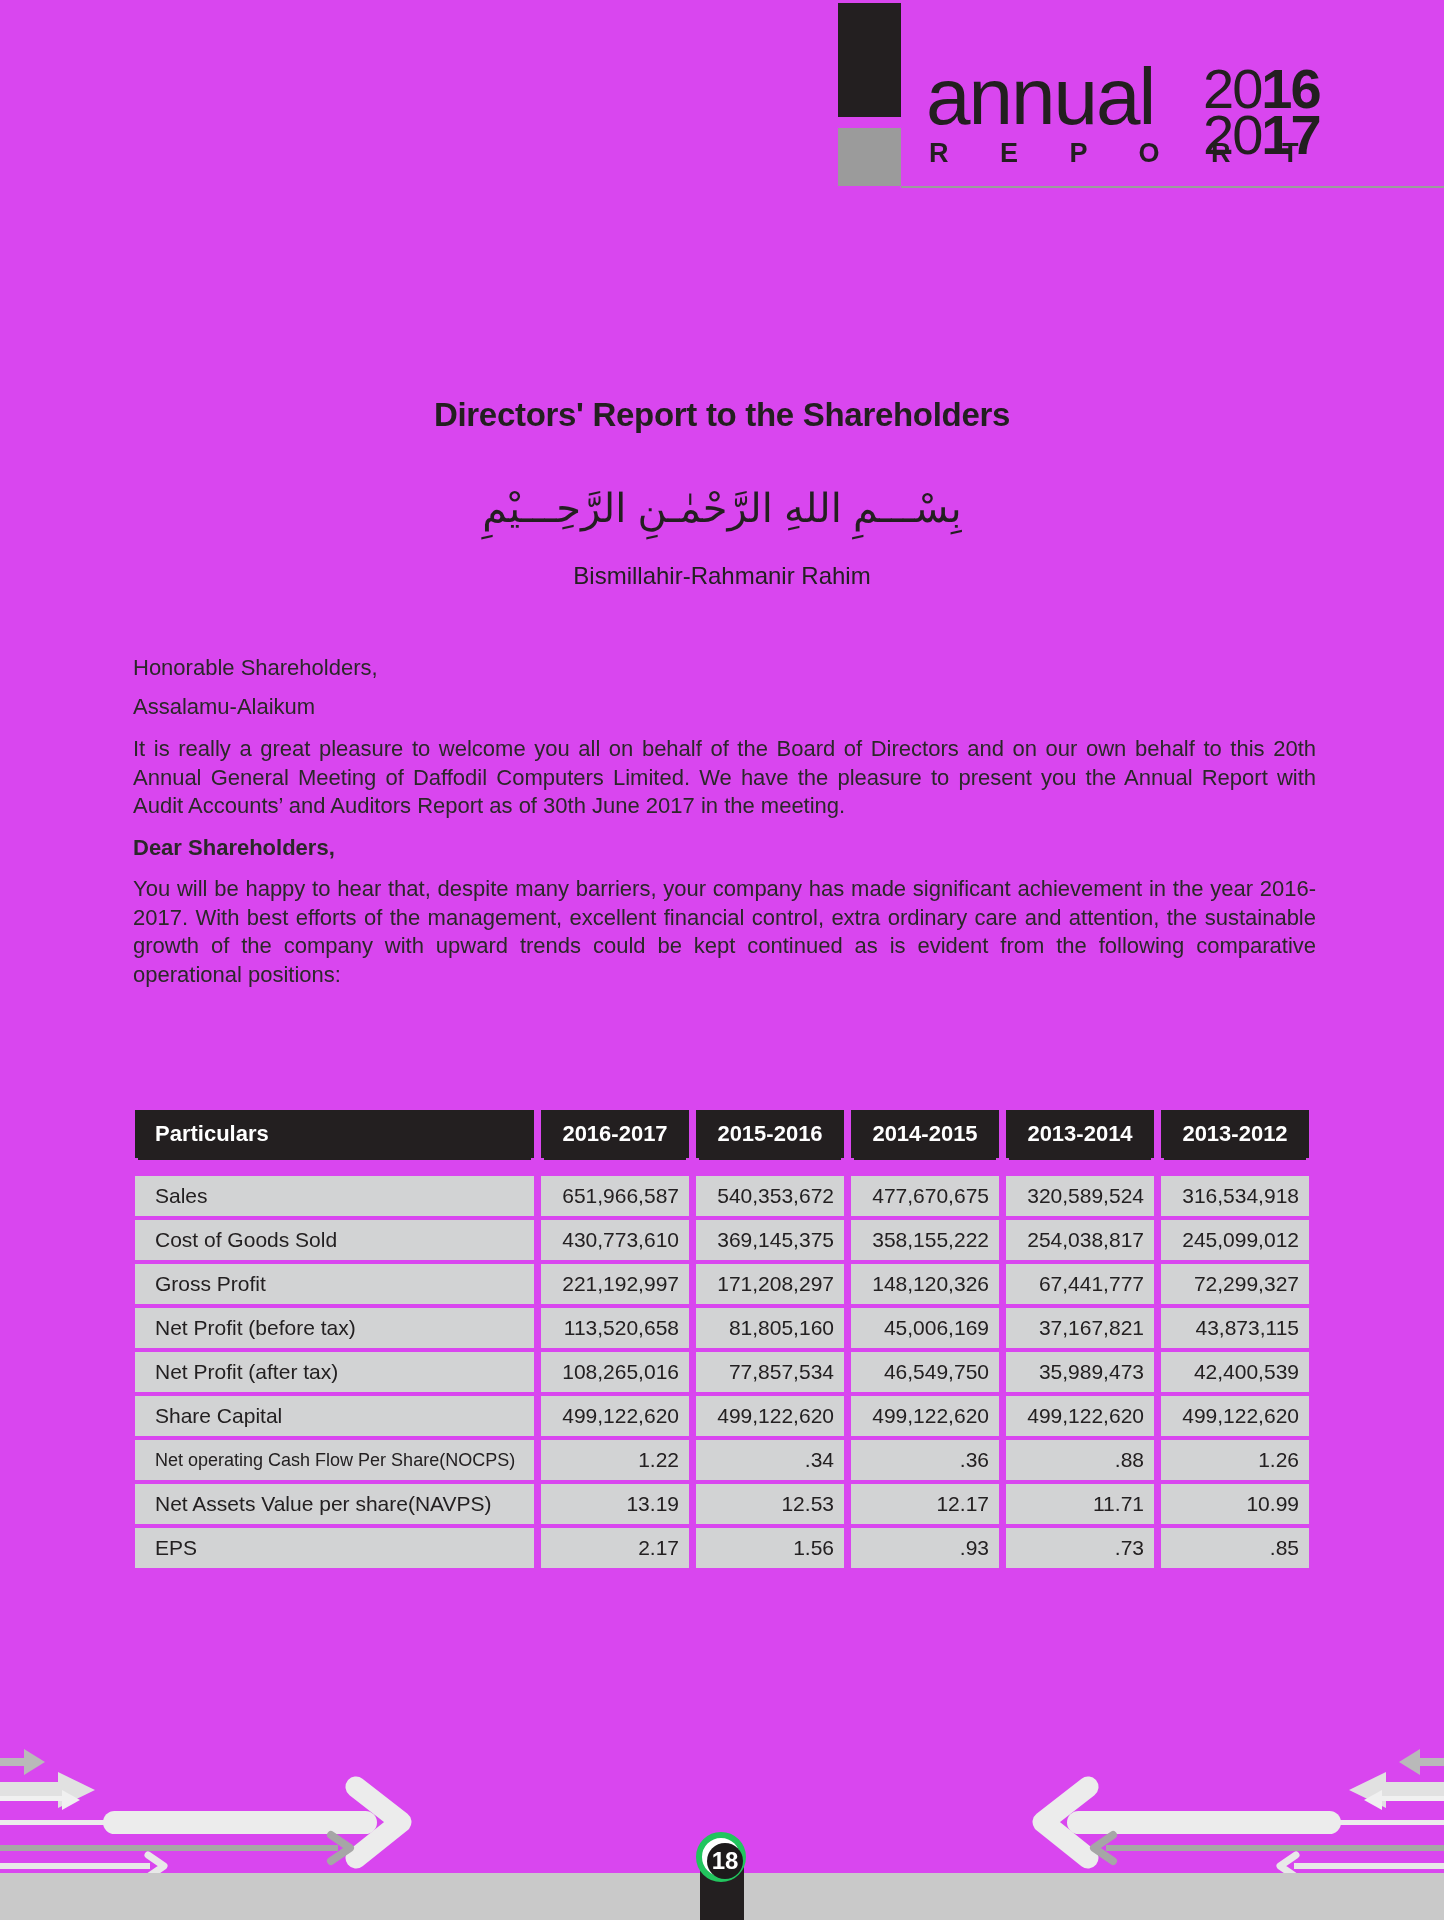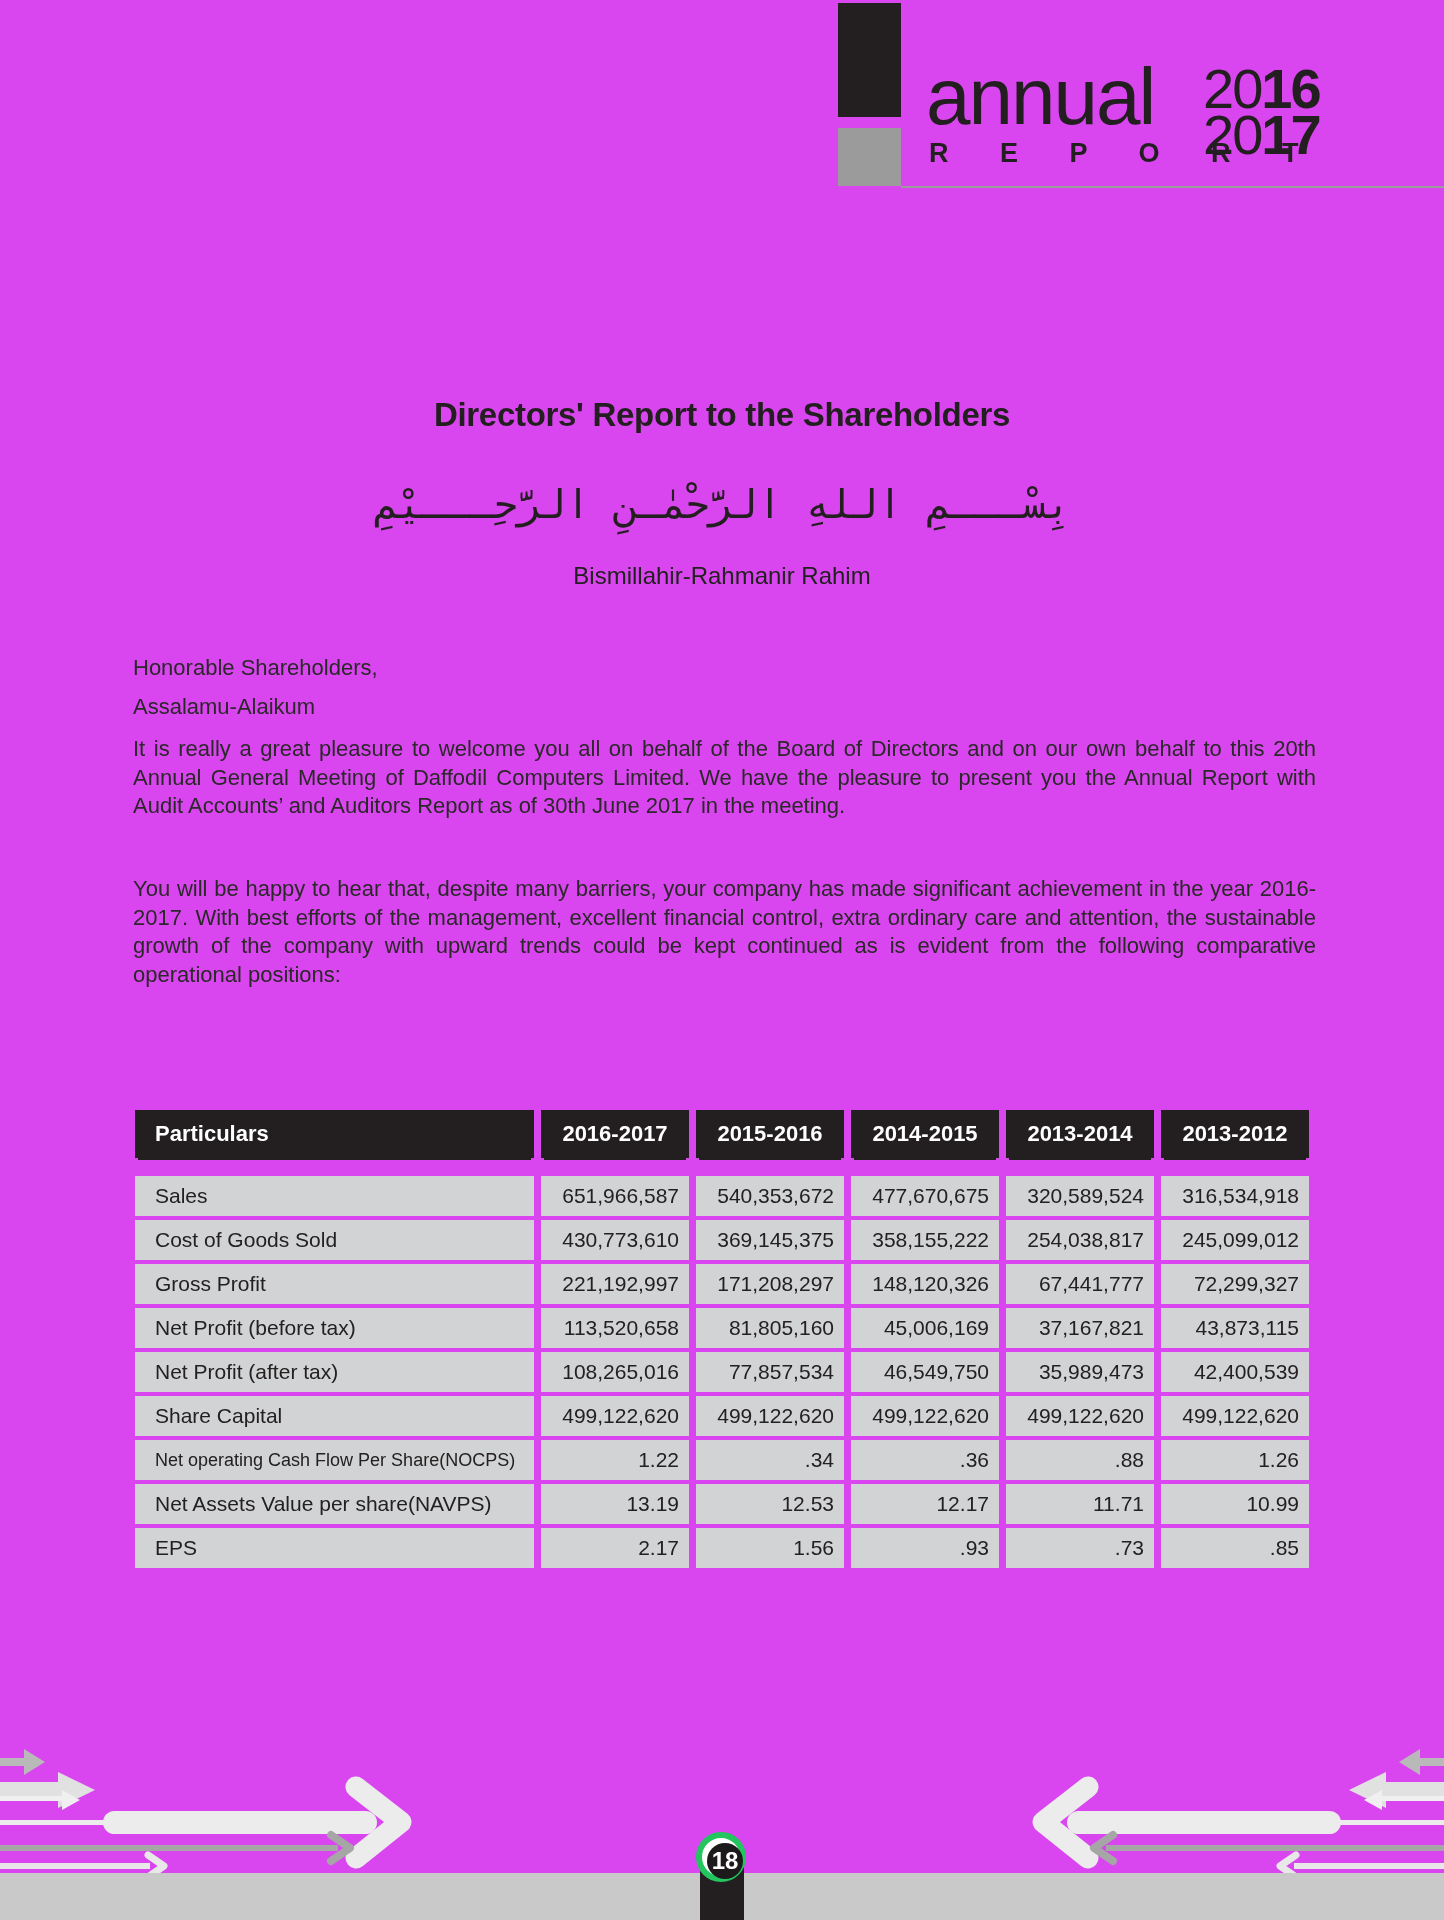--- a/index.html
+++ b/index.html
@@ -18,21 +18,21 @@
   .logo-years .yr{position:absolute;left:0;font-size:56px;line-height:50px;letter-spacing:-2px;white-space:nowrap;}
   .logo-years .yr1{top:0;}
   .logo-years .yr2{top:46px;}
   .logo-years .bold{font-weight:800;}
   .header-rule{left:901px;top:186px;width:543px;height:2px;background:#9c9c9c;}
 
   
   .page-title{left:0;top:396px;width:1444px;text-align:center;font-size:33px;
     letter-spacing:-0.3px;font-weight:bold;color:#231f20;}
   .bismillah-ar{left:0;top:478px;width:1444px;text-align:center;font-size:40px;line-height:60px;
-    color:#231f20;direction:rtl;font-family:Liberation Mono, monospace;}
+    color:#231f20;direction:rtl;font-family:Liberation Sans, sans-serif;}
   .bismillah-en{left:0;top:562px;width:1444px;text-align:center;font-size:24px;color:#232021;}
 
   
   .letter{left:133px;width:1183px;font-size:22px;color:#2b2829;}
   .sal1{top:655px;}
   .sal2{top:694px;}
   .para{line-height:28.5px;text-align:justify;}
   .para1{top:735px;}
   .heading-bold{top:835px;font-weight:bold;}
   .para2{top:875px;}
@@ -87,20 +87,21 @@
   </div>
   <div class="abs header-rule"></div>
 
   <div class="abs page-title">Directors' Report to the Shareholders</div>
   <div class="abs bismillah-ar">بِسْـــمِ اللهِ الرَّحْمٰـنِ الرَّحِـــيْمِ</div>
   <div class="abs bismillah-en">Bismillahir-Rahmanir Rahim</div>
 
   <div class="abs letter sal1">Honorable Shareholders,</div>
   <div class="abs letter sal2">Assalamu-Alaikum</div>
   <div class="abs letter para para1">It is really a great pleasure to welcome you all on behalf of the Board of Directors and on our own behalf to this 20th Annual General Meeting of Daffodil Computers Limited. We have the pleasure to present you the Annual Report with Audit Accounts’ and Auditors Report as of 30th June 2017 in the meeting.</div>
+  <div class="abs letter heading-bold">Dear Shareholders,</div>
   <div class="abs letter para para2">You will be happy to hear that, despite many barriers, your company has made significant achievement in the year 2016-2017. With best efforts of the management, excellent financial control, extra ordinary care and attention, the sustainable growth of the company with upward trends could be kept continued as is evident from the following comparative operational positions:</div>
 
   <div class="abs tbl-head">
     <div class="th first">Particulars</div>
     <div class="th">2016-2017</div>
     <div class="th">2015-2016</div>
     <div class="th">2014-2015</div>
     <div class="th">2013-2014</div>
     <div class="th">2013-2012</div>
   </div>

